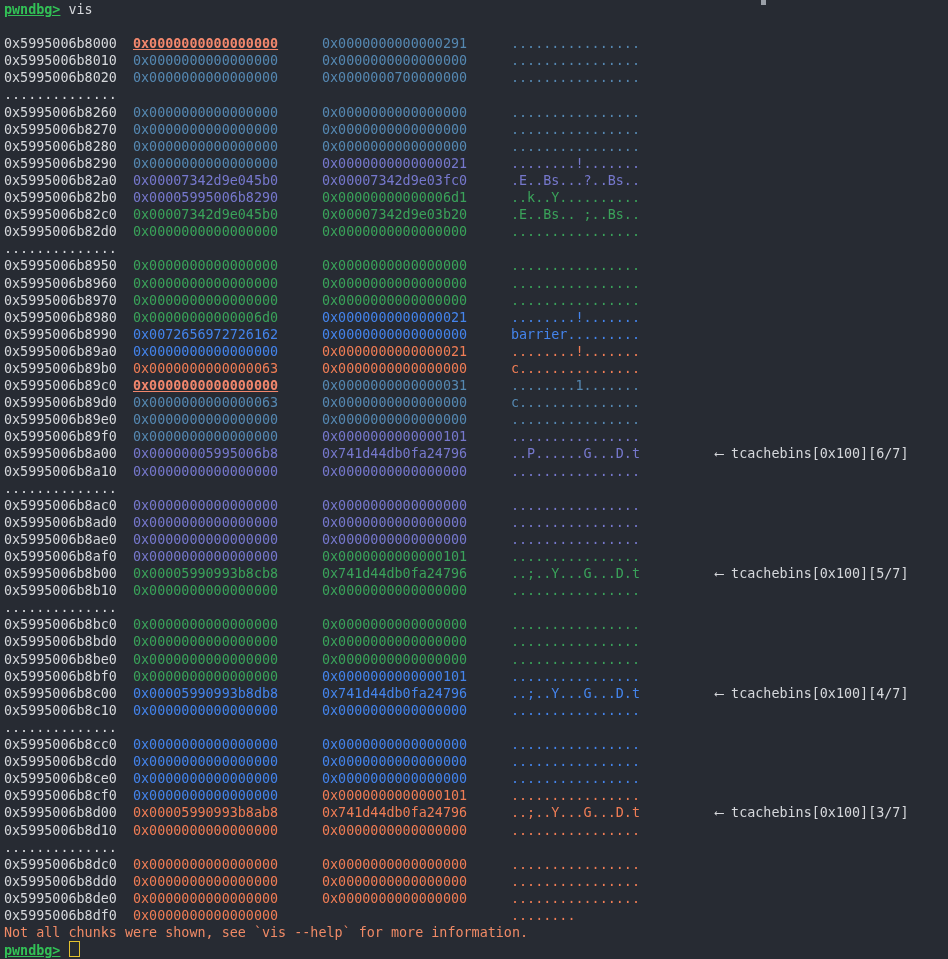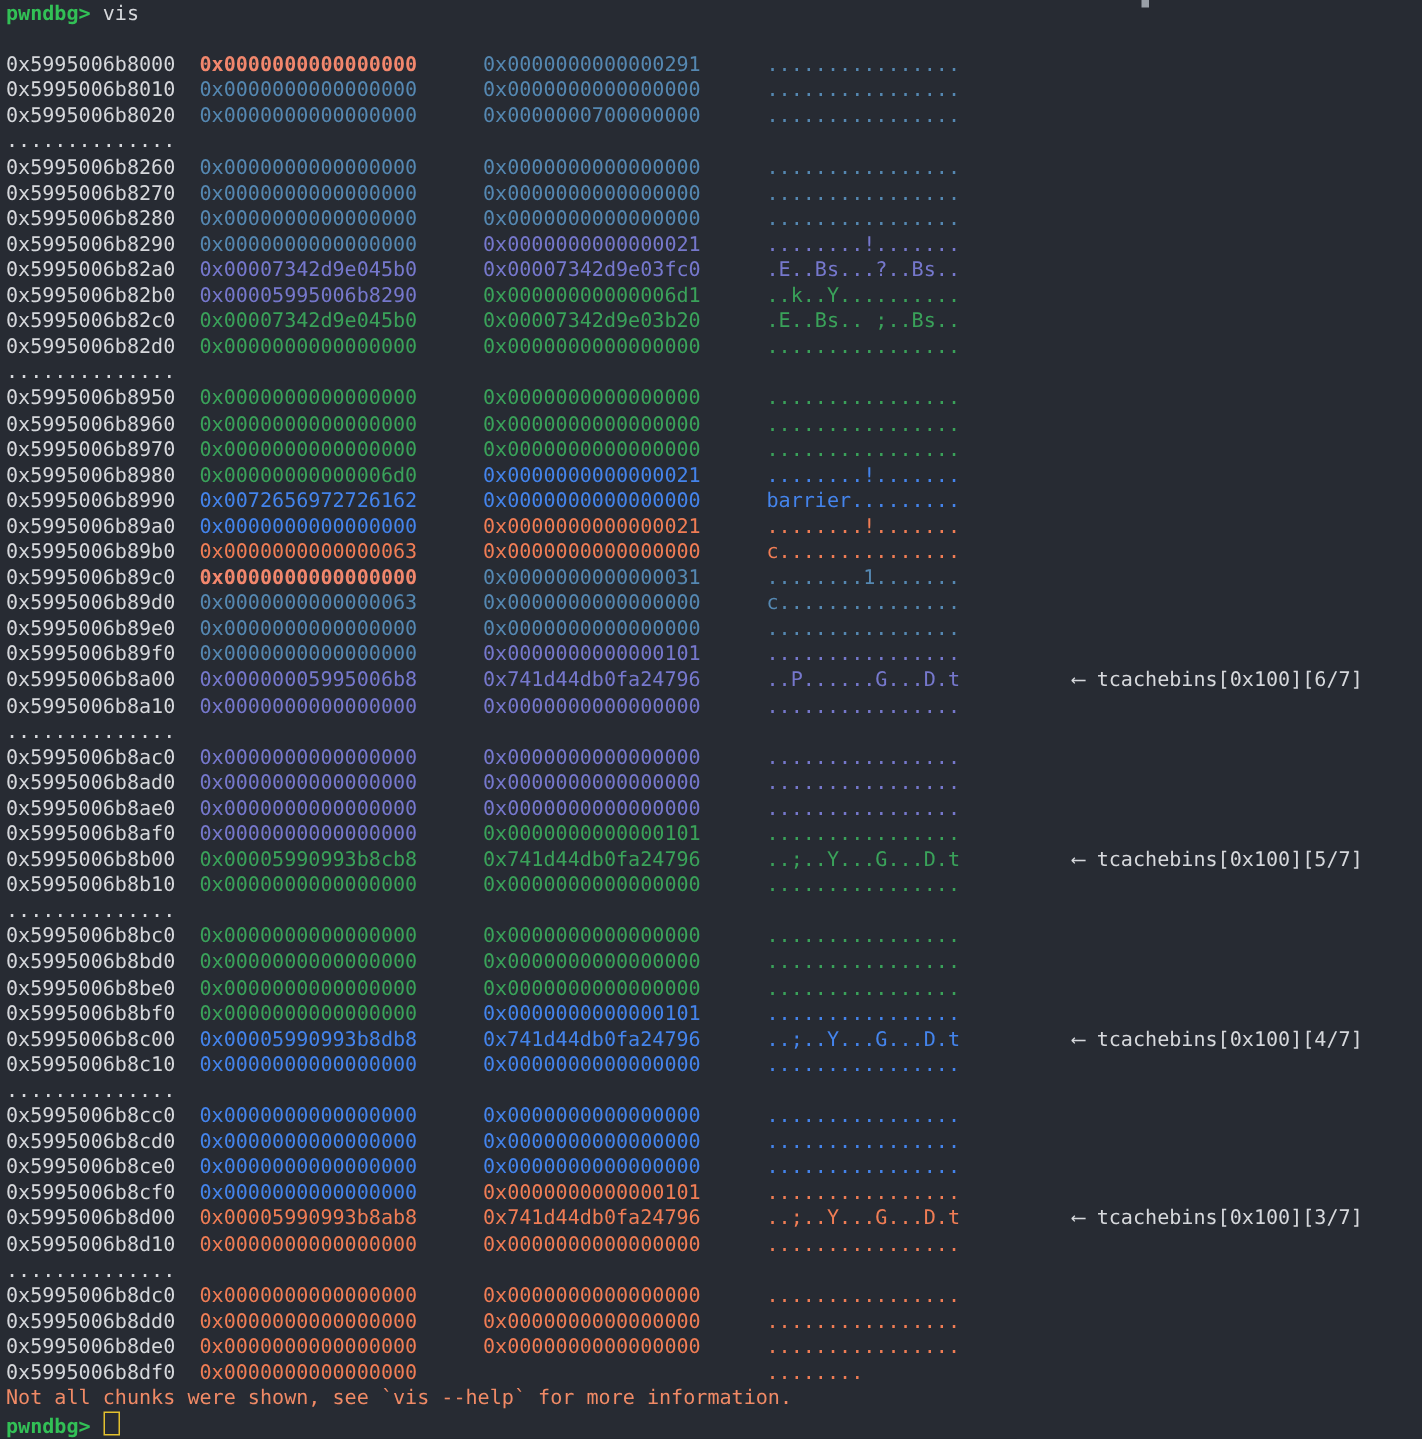--- a/index.html
+++ b/index.html
@@ -15,21 +15,21 @@
     box-sizing:border-box;
     padding:1px 0 0 4px;
     color:#d6d8dc;
   }
   .line{height:17.1px;}
   .addr{display:inline-block;width:129px;}
   .col1{display:inline-block;width:189px;}
   .col2{display:inline-block;width:189px;}
   .asc{display:inline-block;width:204px;}
   .note{display:inline-block;}
-  .bold{font-weight:bold;}
+  .bold{font-weight:bold;text-decoration:underline;}
   .cursor{
     display:inline-block;
     width:9px;height:14px;
     border:1.5px solid #e3c12f;
     vertical-align:-2px;
     background:transparent;
   }
   #artifact{
     position:absolute;top:0;left:761px;width:5px;height:5px;background:#9aa0a8;
   }

